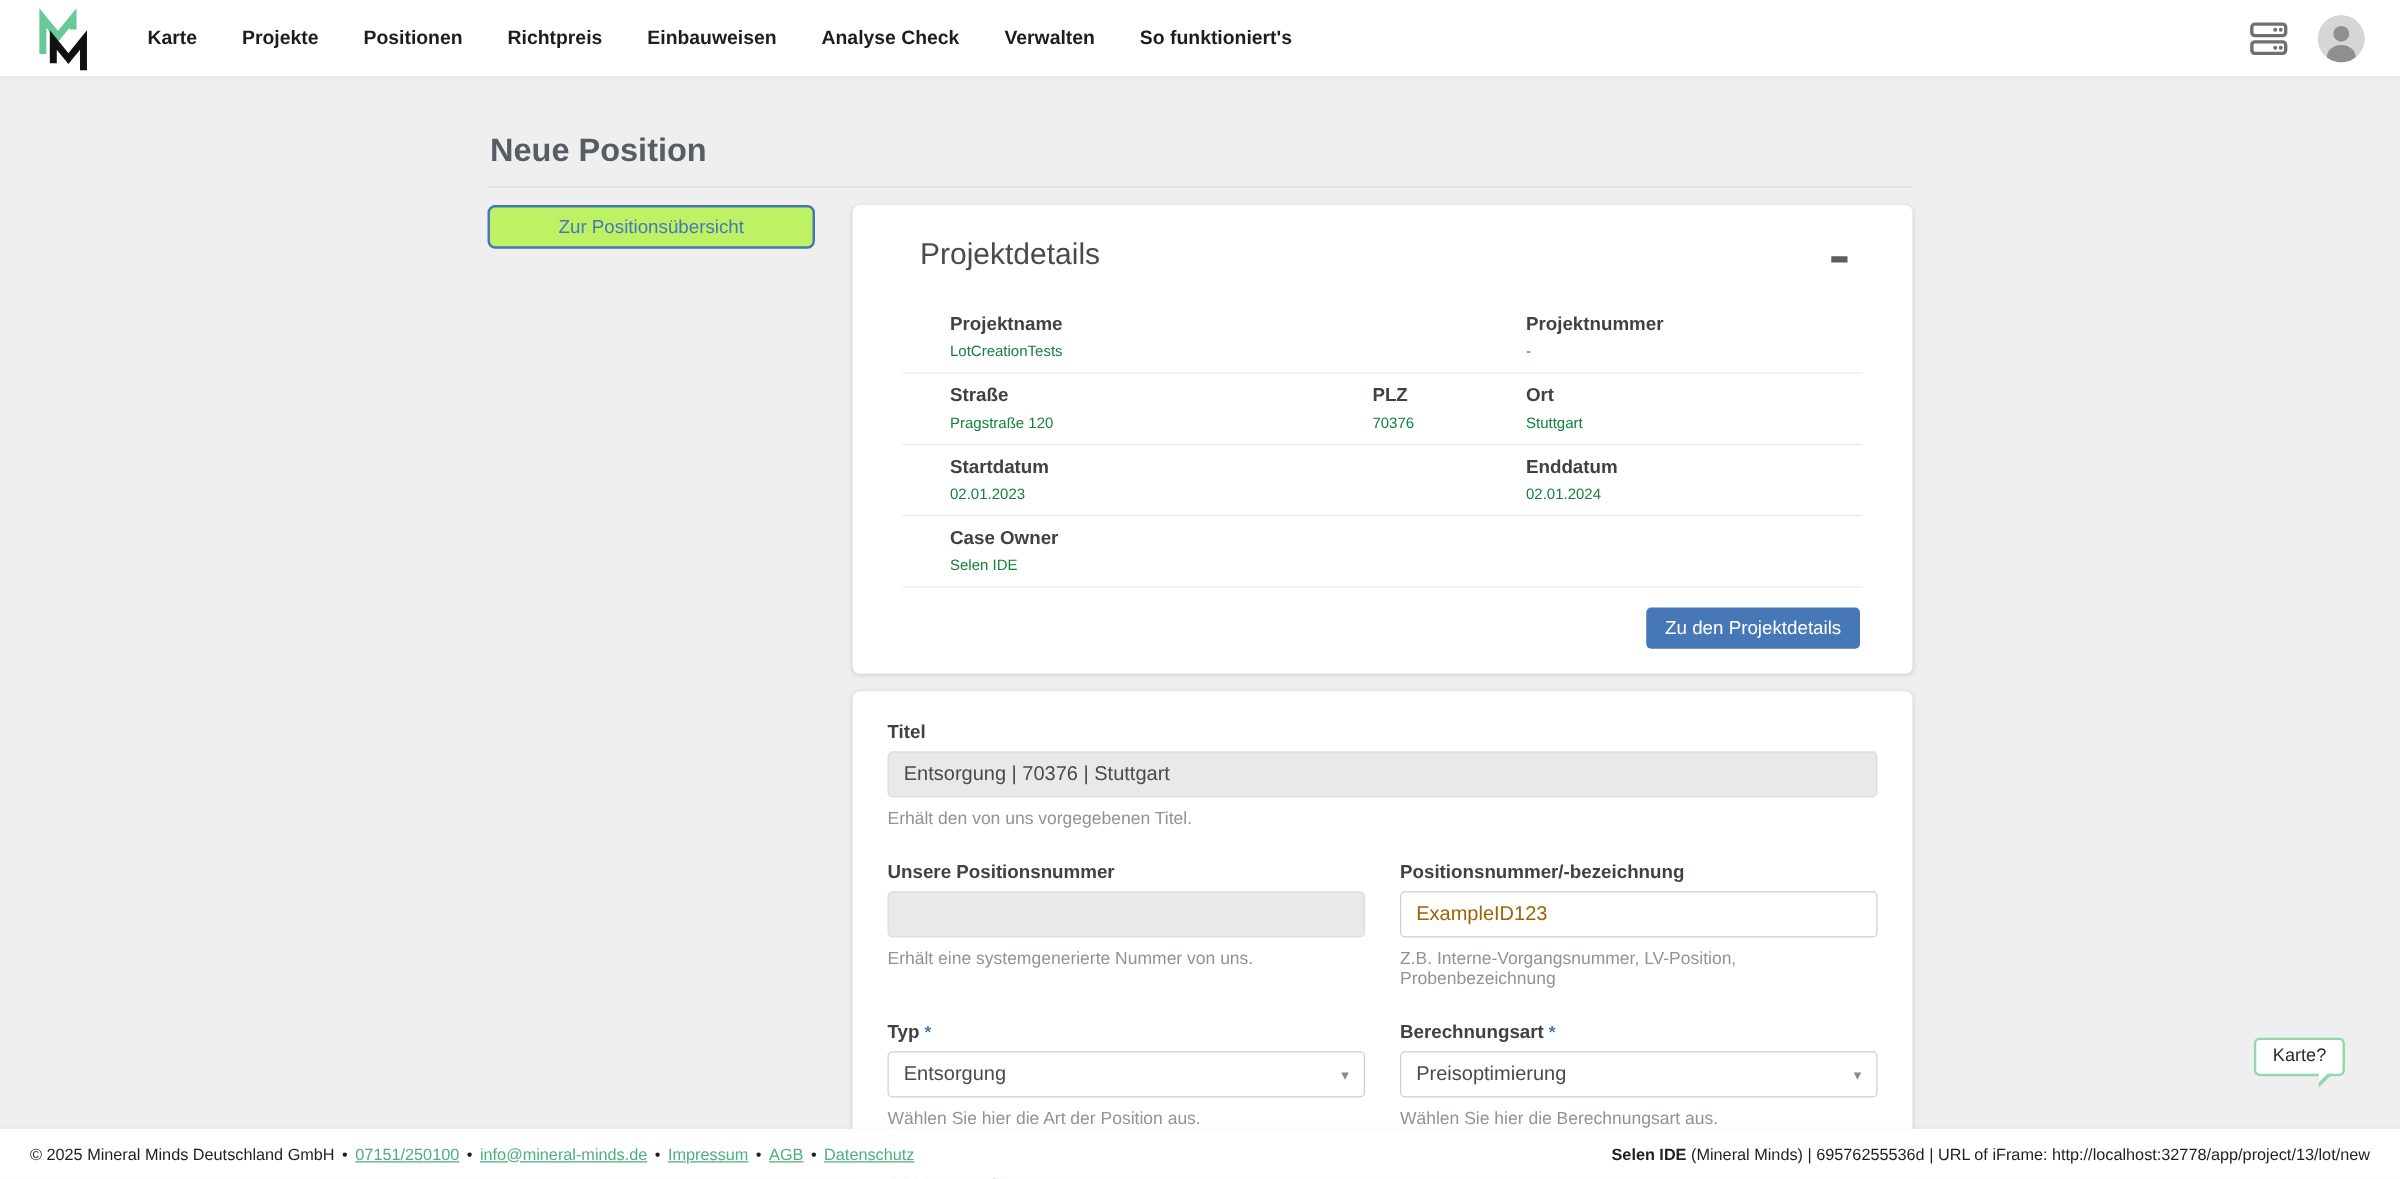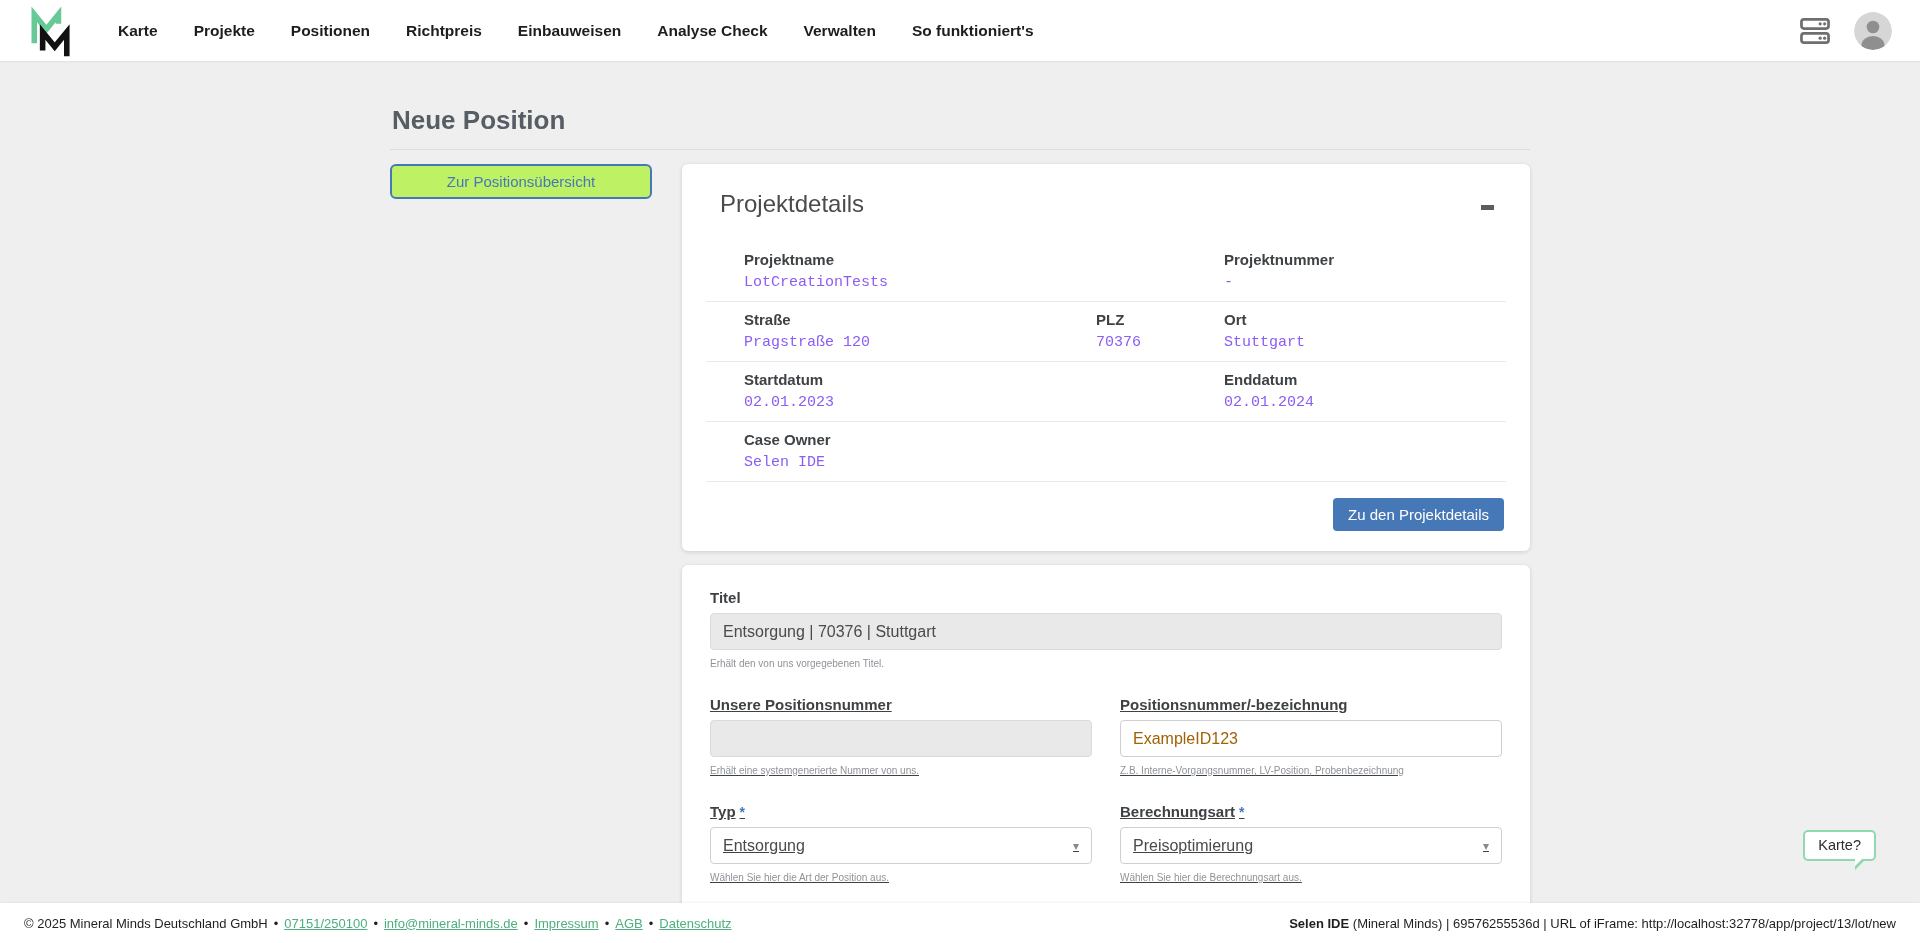--- a/index.html
+++ b/index.html
@@ -42,52 +42,52 @@
     border-radius:6px; padding:7px 10px; font-size:15px; text-align:center;
     cursor:pointer; font-family:inherit;
   }
 
   .card {
     background:#fff; border-radius:6px;
     box-shadow:0 1px 4px rgba(0,0,0,0.14);
   }
 
   
-  .card.project { padding:26px 24px 18px; }
+  .card.project { padding:26px 40px 18px; }
   .card-header { display:flex; justify-content:space-between; align-items:flex-start; margin-bottom:22px; padding:0 6px 0 14px; }
   .card-title { font-size:24px; font-weight:400; color:#4b4b4b; }
   .collapse-btn { width:26px; height:26px; display:flex; align-items:center; justify-content:center; cursor:pointer; margin-top:4px; }
   .minus-shape { width:13px; height:5px; background:#5d5d5d; }
 
   .detail-row {
     display:grid; grid-template-columns:44% 16% 40%;
     padding:9px 0 10px; border-bottom:1px solid #eaeaea;
   }
   .detail-row:first-of-type { border-top:none; }
   .dcell { padding-left:38px; }
   .dlabel { font-weight:700; font-size:15px; color:#3f4245; margin-bottom:6px; }
-  .dvalue { font-size:15px; color:#8b5cf6;font-family:Liberation Mono, monospace; }
+  .dvalue { font-size:12px; color:#15803d; }
   .card-actions { display:flex; justify-content:flex-end; padding:16px 2px 2px; }
   .primary-btn {
     background:#4678b8; color:#fff; border:none; border-radius:4px;
     padding:8px 15px; font-size:15px; cursor:pointer; font-family:inherit;
   }
 
   
   .card.form { padding:24px 28px 70px; }
   .flabel { font-size:15px; font-weight:600; color:#3f4245; margin-bottom:7px; display:flex; align-items:baseline; }
   .required { color:#4678b8; margin-left:4px; font-weight:700; font-size:14px; }
   .text-input {
     width:100%; height:37px; border:1px solid #cfcfcf; border-radius:4px;
     padding:0 12px; font-size:16px; color:#a16207; background:#fff;
     font-family:inherit; outline:none;
   }
   .text-input:disabled { background:#e9e9e9; border-color:#dbdbdb; color:#4a4a4a; }
-  .helper { font-size:10px; color:#8f9398; margin-top:8px; }
-  .form-row { display:flex; gap:28px; margin-top:27px;text-decoration:underline; }
+  .helper { font-size:14px; color:#8f9398; margin-top:8px; }
+  .form-row { display:flex; gap:28px; margin-top:27px; }
   .form-col { flex:1; min-width:0; }
   .select {
     height:37px; border:1px solid #cfcfcf; border-radius:4px; background:#fff;
     padding:0 12px; display:flex; align-items:center; justify-content:space-between;
     font-size:16px; color:#4a4a4a; cursor:pointer;
   }
   .select .arrow { color:#8a8a8a; font-size:12px; line-height:1; }
 
   
   .help-bubble {

